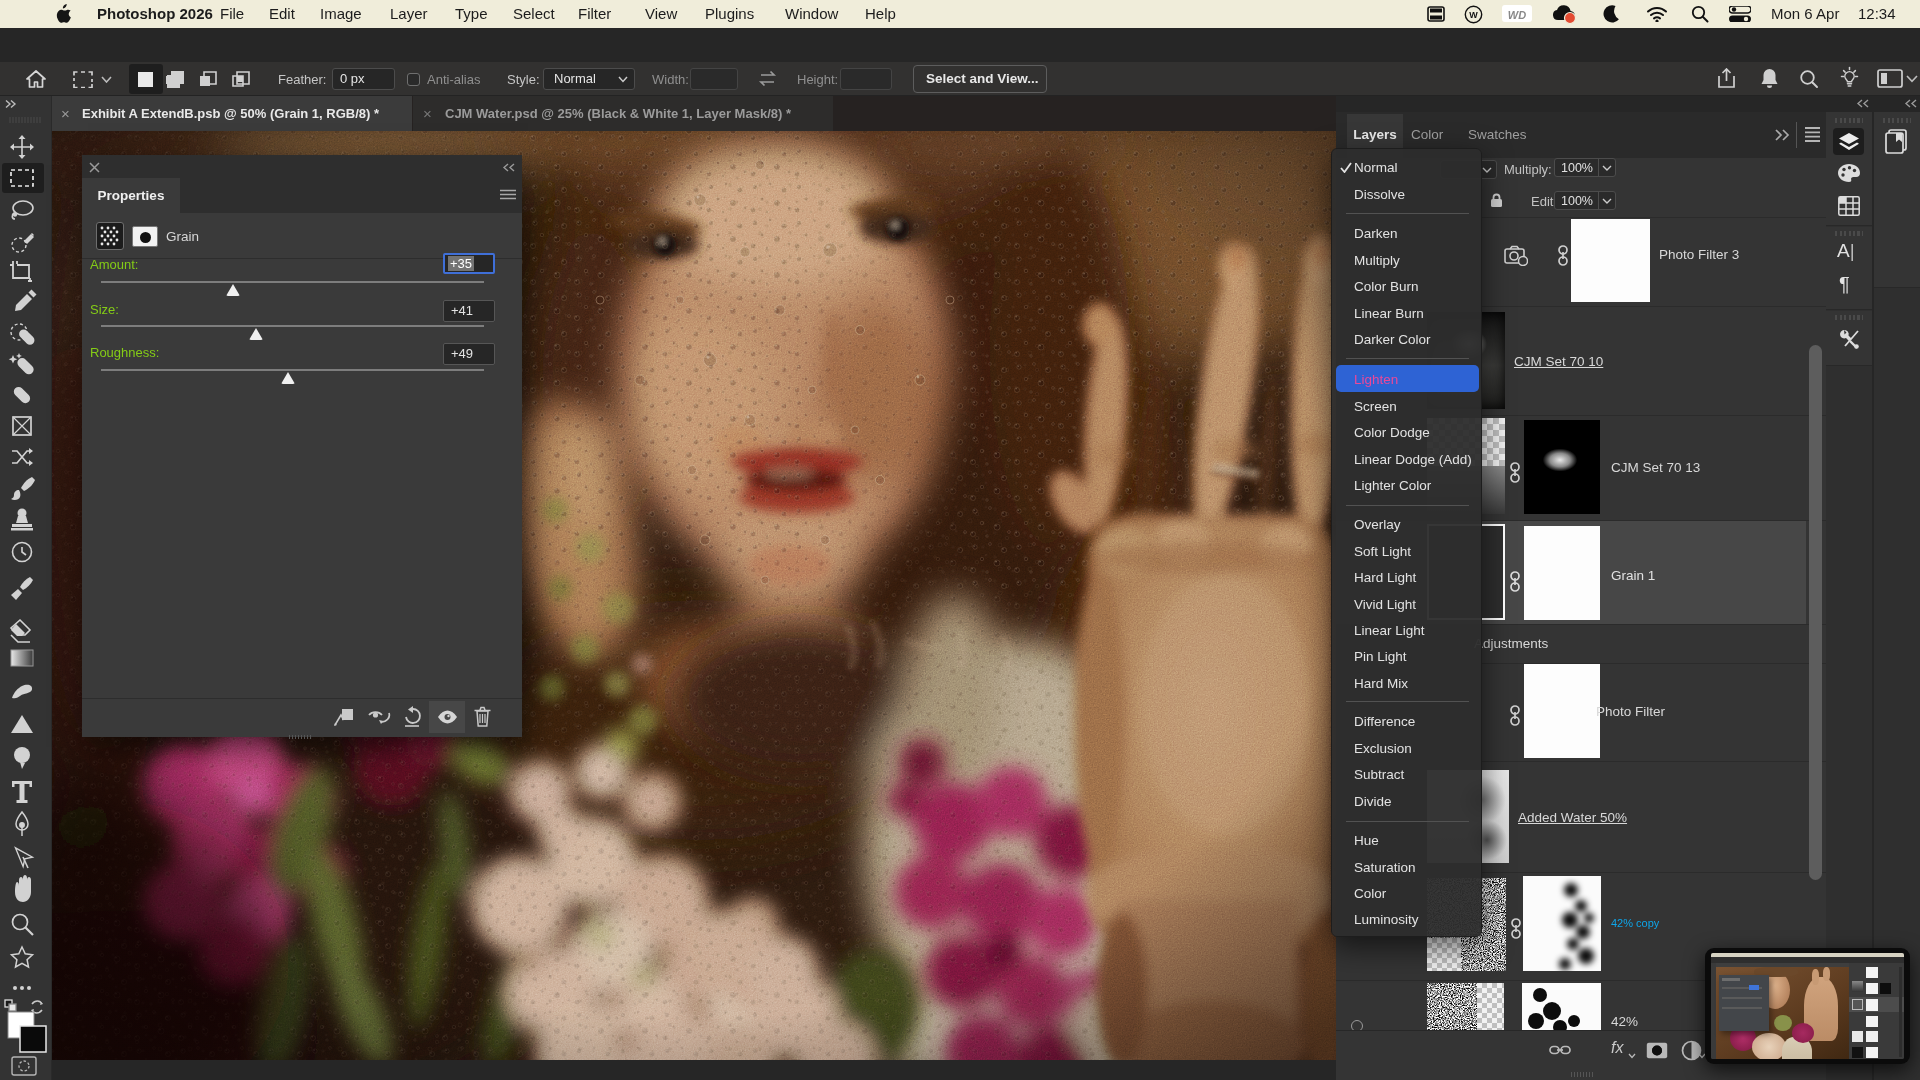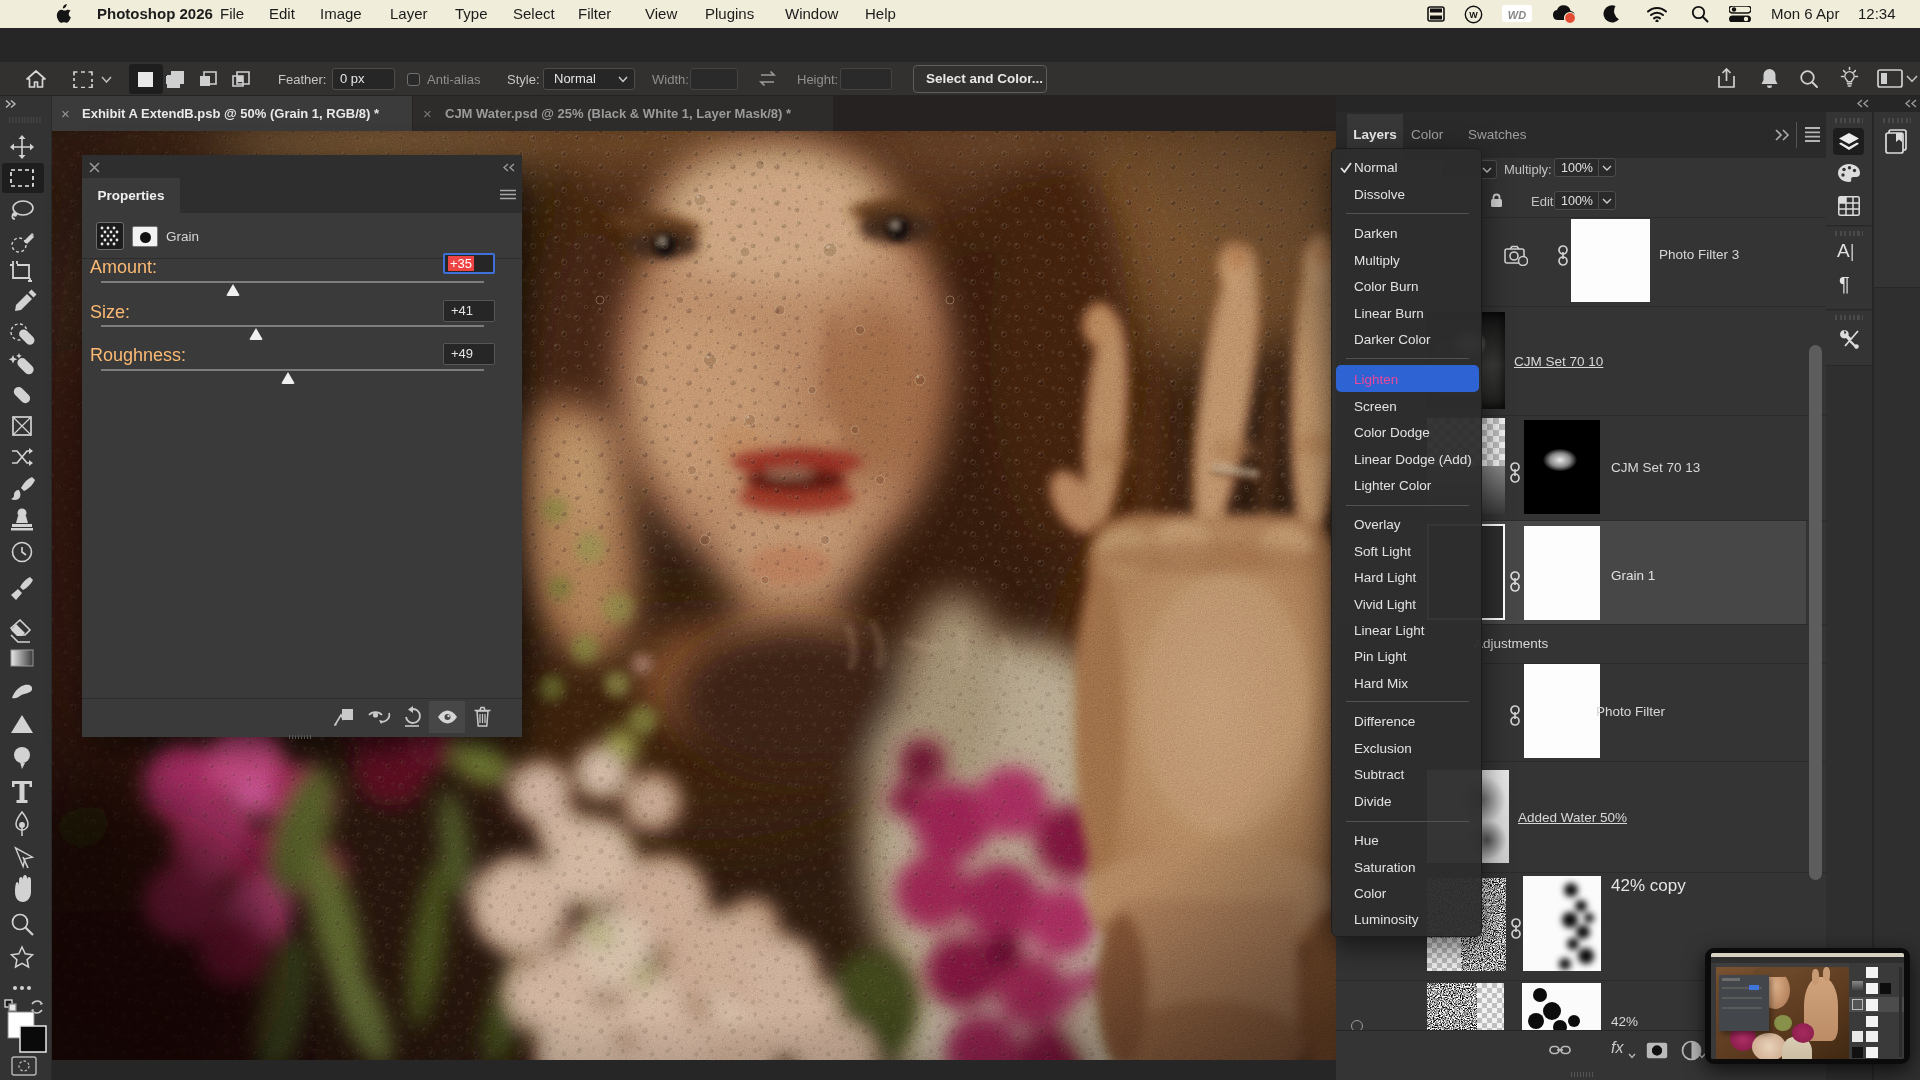--- a/index.html
+++ b/index.html
@@ -38,21 +38,21 @@
 #dock2{left:1874px;top:112px;width:46px;height:968px;background:#2f2f2f;}
 .docksec{position:absolute;left:0;width:46px;background:#343434;border-bottom:1px solid #282828;}
 
 #props{left:82px;top:155px;width:440px;height:582px;background:#3a3a3a;box-shadow:6px 10px 28px rgba(0,0,0,0.55);}
 #propshead{position:absolute;left:0;top:0;width:440px;height:23px;background:#2e2e2e;}
 #propstabs{position:absolute;left:0;top:23px;width:440px;height:35px;background:#2e2e2e;}
 #propstab-act{position:absolute;left:0;top:0;width:98px;height:35px;background:#3a3a3a;color:#efefef;font-size:13.5px;font-weight:bold;text-align:center;line-height:35px;}
 .pin{position:absolute;width:52px;height:22px;background:#262626;border:1px solid #565656;border-radius:2px;color:#e3e3e3;font-size:13px;line-height:20px;padding-left:7px;}
 .ptrack{position:absolute;left:19px;width:383px;height:2px;background:#7d7d7d;}
 .pthumb{position:absolute;width:0;height:0;border-left:7px solid transparent;border-right:7px solid transparent;border-bottom:12px solid #f0f0f0;border-radius:2px;}
-.plbl{position:absolute;color:#fdba74;font-size:18px;}
+.plbl{position:absolute;color:#84cc16;font-size:13px;}
 
 #bmenu{left:1331px;top:148px;width:151px;height:789px;background:#2d2d2df4;border:1px solid #1d1d1d;border-radius:6px;box-shadow:0 10px 30px rgba(0,0,0,0.6);color:#e2e2e2;font-size:13.5px;}
 .mrow{position:absolute;left:22px;height:20px;line-height:20px;}
 .msep{position:absolute;left:14px;width:123px;height:1px;background:#525252;}
 #mhl{position:absolute;left:4px;top:216px;width:143px;height:27px;background:#2e63d4;border-radius:5px;}
 
 #pip{left:1705px;top:948px;width:205px;height:116px;background:#0b0b0b;border-radius:9px;box-shadow:0 6px 20px rgba(0,0,0,0.7);} 
 svg{display:block;}
 </style>
 </head>
@@ -459,21 +459,21 @@
         </svg>
       </div>
     <span class="lbl dim" style="left:652px">Width:</span>
     <div class="inbox" style="left:690px;width:48px;background:#2a2a2a;border-color:#444"></div>
     <svg class="abs" style="left:757px;top:8px" width="21" height="17" viewBox="0 0 21 17">
         <path d="M4 5h13l-3.5-3.5M17 12H4l3.5 3.5" fill="none" stroke="#9a9a9a" stroke-width="1.7"></path>
       </svg>
     <span class="lbl dim" style="left:797px">Height:</span>
     <div class="inbox" style="left:840px;width:52px;background:#2a2a2a;border-color:#444"></div>
     <div class="abs" style="left:913px;top:3px;width:134px;height:28px;border:1px solid #5d5d5d;border-radius:4px;white-space:nowrap">
-        <span style="position:absolute;left:12px;top:5px;color:#e8e8e8;font-size:13.5px;font-weight:bold;white-space:nowrap">Select and Color...</span>
+        <span style="position:absolute;left:12px;top:5px;color:#e8e8e8;font-size:13.5px;font-weight:bold;white-space:nowrap">Select and View...</span>
       </div>
     <svg class="abs" style="left:1716px;top:6px" width="21" height="21" viewBox="0 0 21 21">
         <g fill="none" stroke="#cfcfcf" stroke-width="1.7">
           <path d="M3 8v11h15V8"></path>
           <path d="M10.5 13V1.5M6.5 5L10.5 1l4 4"></path>
         </g>
       </svg>
     <svg class="abs" style="left:1760px;top:6px" width="19" height="21" viewBox="0 0 19 21">
         <path fill="#cfcfcf" d="M9.5 1a6 6 0 0 0-6 6v5L1.5 16h16L15.5 12V7a6 6 0 0 0-6-6z"></path>
         <path fill="#cfcfcf" d="M7 17.5a2.5 2.5 0 0 0 5 0z"></path>
@@ -813,21 +813,21 @@
           <circle cx="48" cy="14" r="7"></circle>
           <circle cx="58" cy="30" r="6"></circle>
           <circle cx="47" cy="44" r="8"></circle>
           <circle cx="60" cy="56" r="7"></circle>
           <circle cx="50" cy="68" r="6"></circle>
           <circle cx="63" cy="80" r="8"></circle>
           <circle cx="42" cy="88" r="6"></circle>
           <circle cx="66" cy="42" r="5"></circle>
         </g>
       </svg>
-    <span class="abs" style="left:275px;top:764px;color:#e5e5e5;font-size:17px">42% copy</span>
+    <span class="abs" style="left:275px;top:805px;color:#0ea5e9;font-size:11px">42% copy</span>
     <div class="abs" style="left:0;top:868px;width:490px;height:1px;background:#2b2b2b"></div>
 
     <svg class="abs" style="left:91px;top:871px" width="77" height="47">
         <rect width="77" height="47" fill="#050505"></rect>
         <rect width="77" height="47" filter="url(#nf1)"></rect>
       </svg>
     <div class="abs" style="left:141px;top:871px;width:27px;height:47px;background:repeating-conic-gradient(#bfbfbf 0% 25%,#f2f2f2 0% 50%) 0 0/10px 10px;"></div>
     <svg class="abs" style="left:186px;top:871px" width="79" height="47" viewBox="0 0 79 47">
         <rect width="79" height="47" fill="#fbfbfb"></rect>
         <g fill="#0c0c0c">
@@ -958,21 +958,21 @@
           </g>
         </svg>
     </div>
     <div class="abs" style="left:50px;top:71px;width:26px;height:21px;background:#f2f2f2;border-radius:2px;border:1px solid #777">
         <div style="position:absolute;left:7px;top:5px;width:11px;height:11px;border-radius:50%;background:#111"></div>
       </div>
     <span class="abs" style="left:84px;top:74px;color:#d6d6d6;font-size:13.5px">Grain</span>
     <div class="abs" style="left:0;top:103px;width:440px;height:1px;background:#2d2d2d"></div>
     <span class="plbl" style="left:8px;top:102px">Amount:</span>
     <div class="abs" style="left:361px;top:98px;width:52px;height:21px;background:#262626;border:2px solid #3f6fd8;border-radius:2px">
-        <span style="position:absolute;left:3px;top:1px;background:#ef4444;color:#fff;font-size:13px;padding:0 2px">+35</span>
+        <span style="position:absolute;left:3px;top:1px;background:#737373;color:#fff;font-size:13px;padding:0 2px">+35</span>
       </div>
     <div class="ptrack" style="top:126px"></div>
     <div class="pthumb" style="left:144px;top:129px"></div>
     <span class="plbl" style="left:8px;top:147px">Size:</span>
     <div class="pin" style="left:361px;top:145px">+41</div>
     <div class="ptrack" style="top:170px"></div>
     <div class="pthumb" style="left:167px;top:173px"></div>
     <span class="plbl" style="left:8px;top:190px">Roughness:</span>
     <div class="pin" style="left:361px;top:188px">+49</div>
     <div class="ptrack" style="top:214px"></div>

